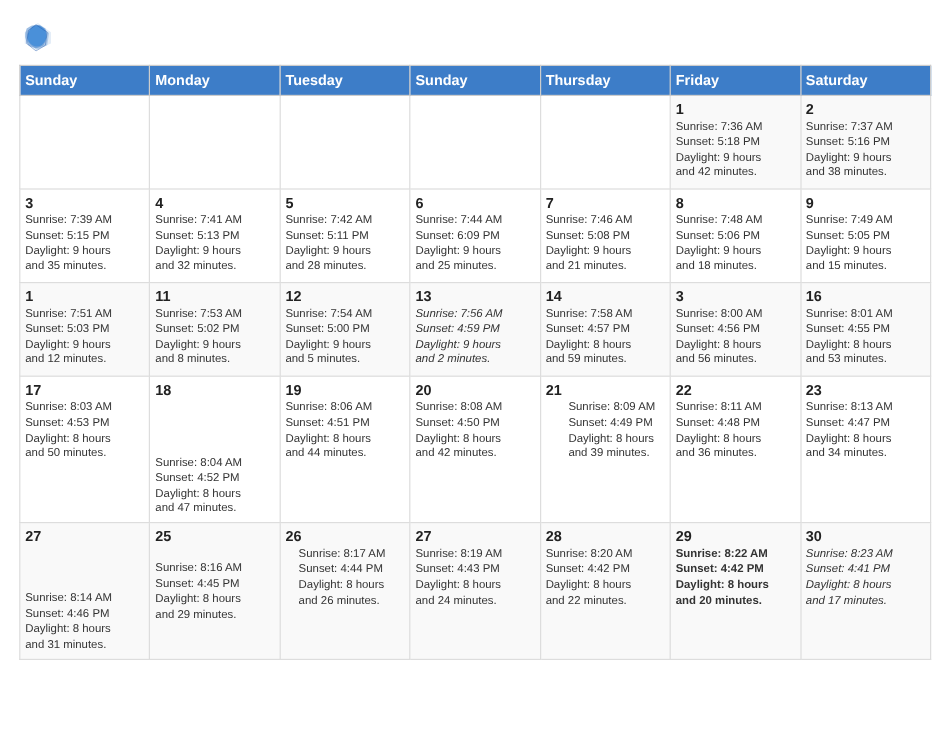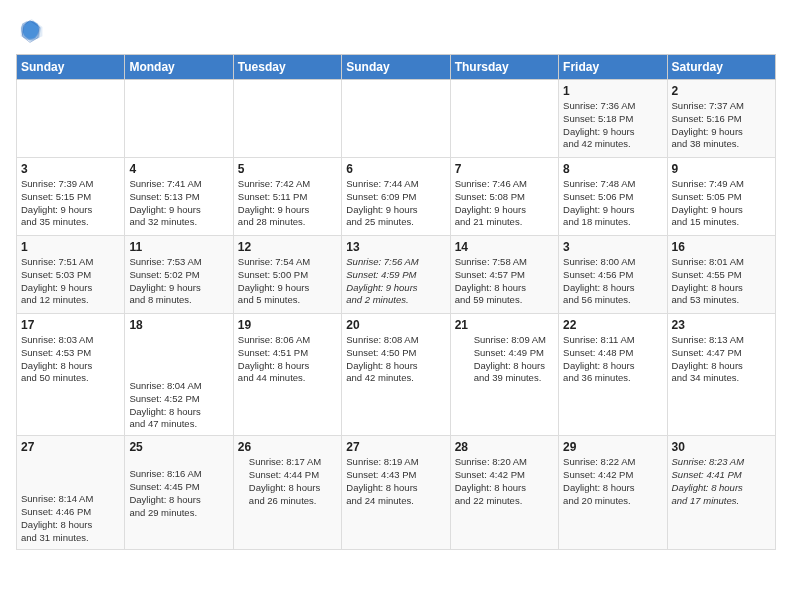--- a/index.html
+++ b/index.html
@@ -332,21 +332,21 @@
           </td>
           <td>
             <div class="day-num">28</div>
             <div class="day-info" style="white-space: pre-line;">Sunrise: 8:20 AM
 Sunset: 4:42 PM
 Daylight: 8 hours
 and 22 minutes.</div>
           </td>
           <td>
             <div class="day-num">29</div>
-            <div class="day-info" style="white-space: pre-line;">Sunrise: 8:22 AM
+            <div class="day-info" style="white-space: pre-line; font-weight: bold;">Sunrise: 8:22 AM
 Sunset: 4:42 PM
 Daylight: 8 hours
 and 20 minutes.</div>
           </td>
           <td>
             <div class="day-num">30</div>
             <div class="day-info" style="white-space: pre-line; font-style: italic;">Sunrise: 8:23 AM
 Sunset: 4:41 PM
 Daylight: 8 hours
 and 17 minutes.</div>

